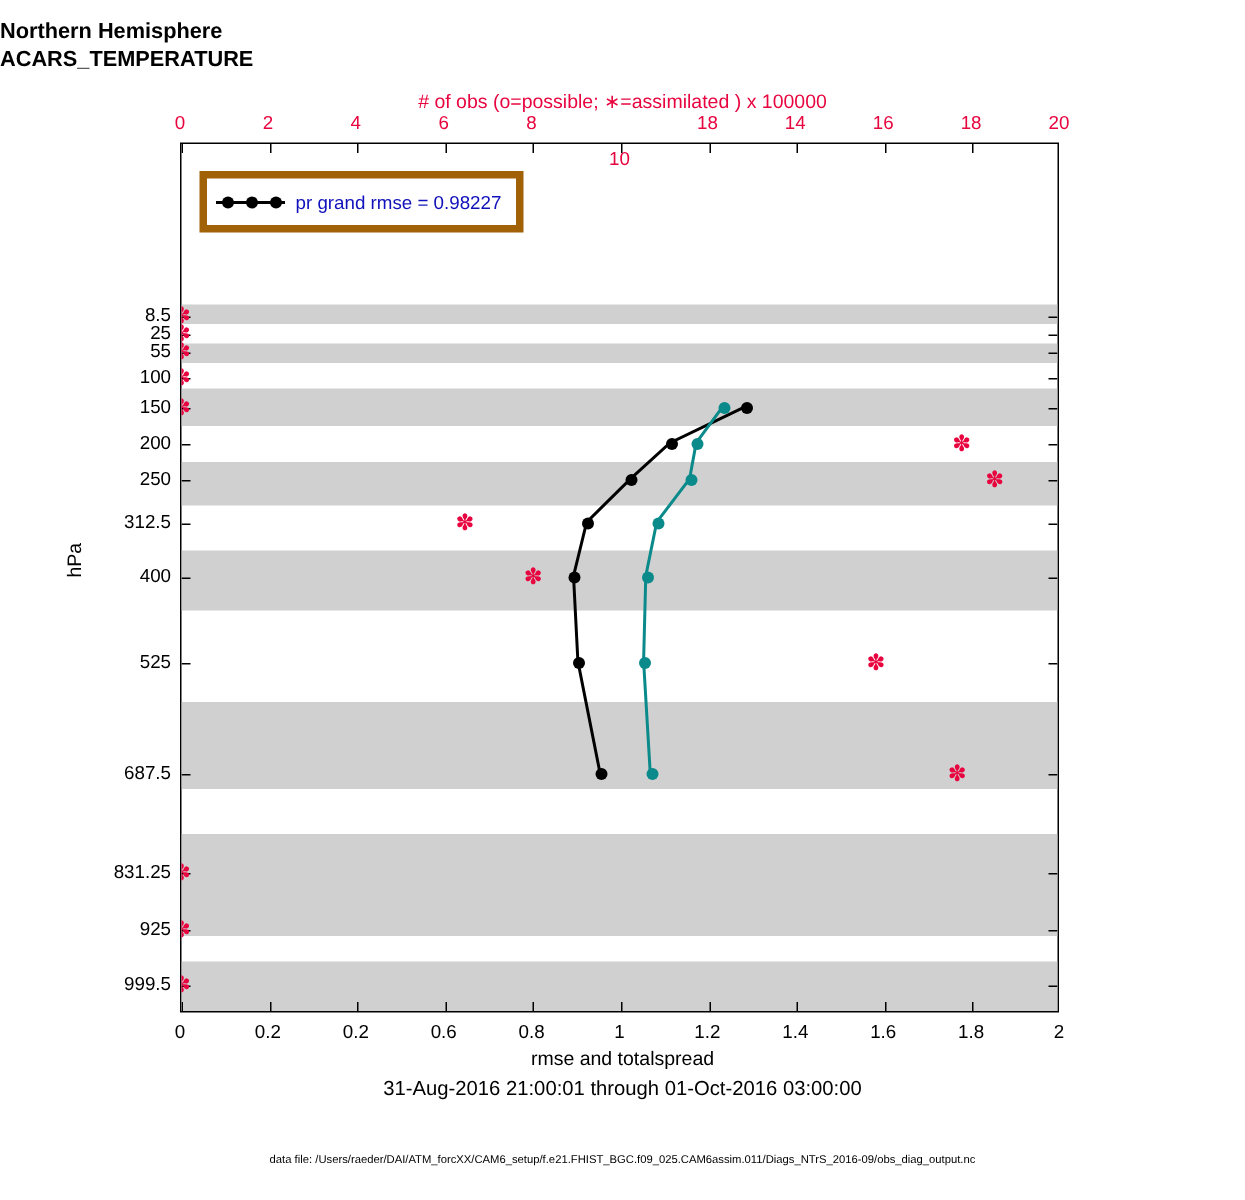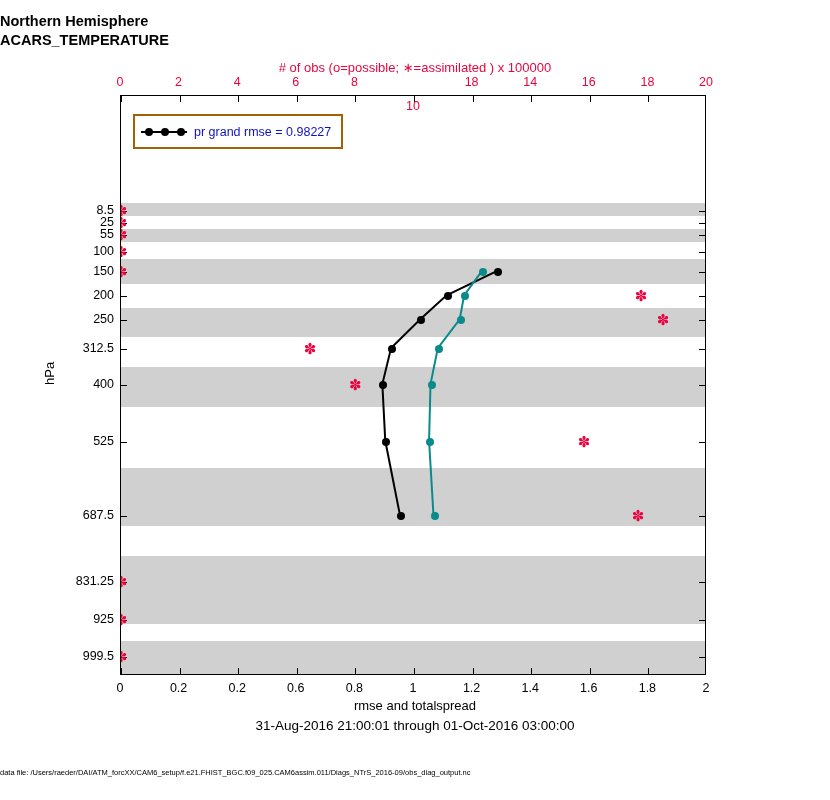--- a/index.html
+++ b/index.html
@@ -134,30 +134,30 @@
     top: 718px;
     width: 830px;
     text-align: center;
     font-size: 13.5px;
   }
   #datafile {
     position: absolute;
     left: 0;
     top: 768px;
     width: 830px;
-    text-align: left;
+    text-align: center;
     font-size: 7.5px;
   }
 
   
   #legend {
     position: absolute;
     left: 12px;
     top: 18px;
-    border: 2px solid #a16207;
+    border: 5px solid #a16207;
     background: #ffffff;
     padding: 5px 10px 5px 6px;
   }
   .legend-row {
     display: flex;
     align-items: center;
     height: 21px;
   }
   .legend-swatch {
     width: 46px;

